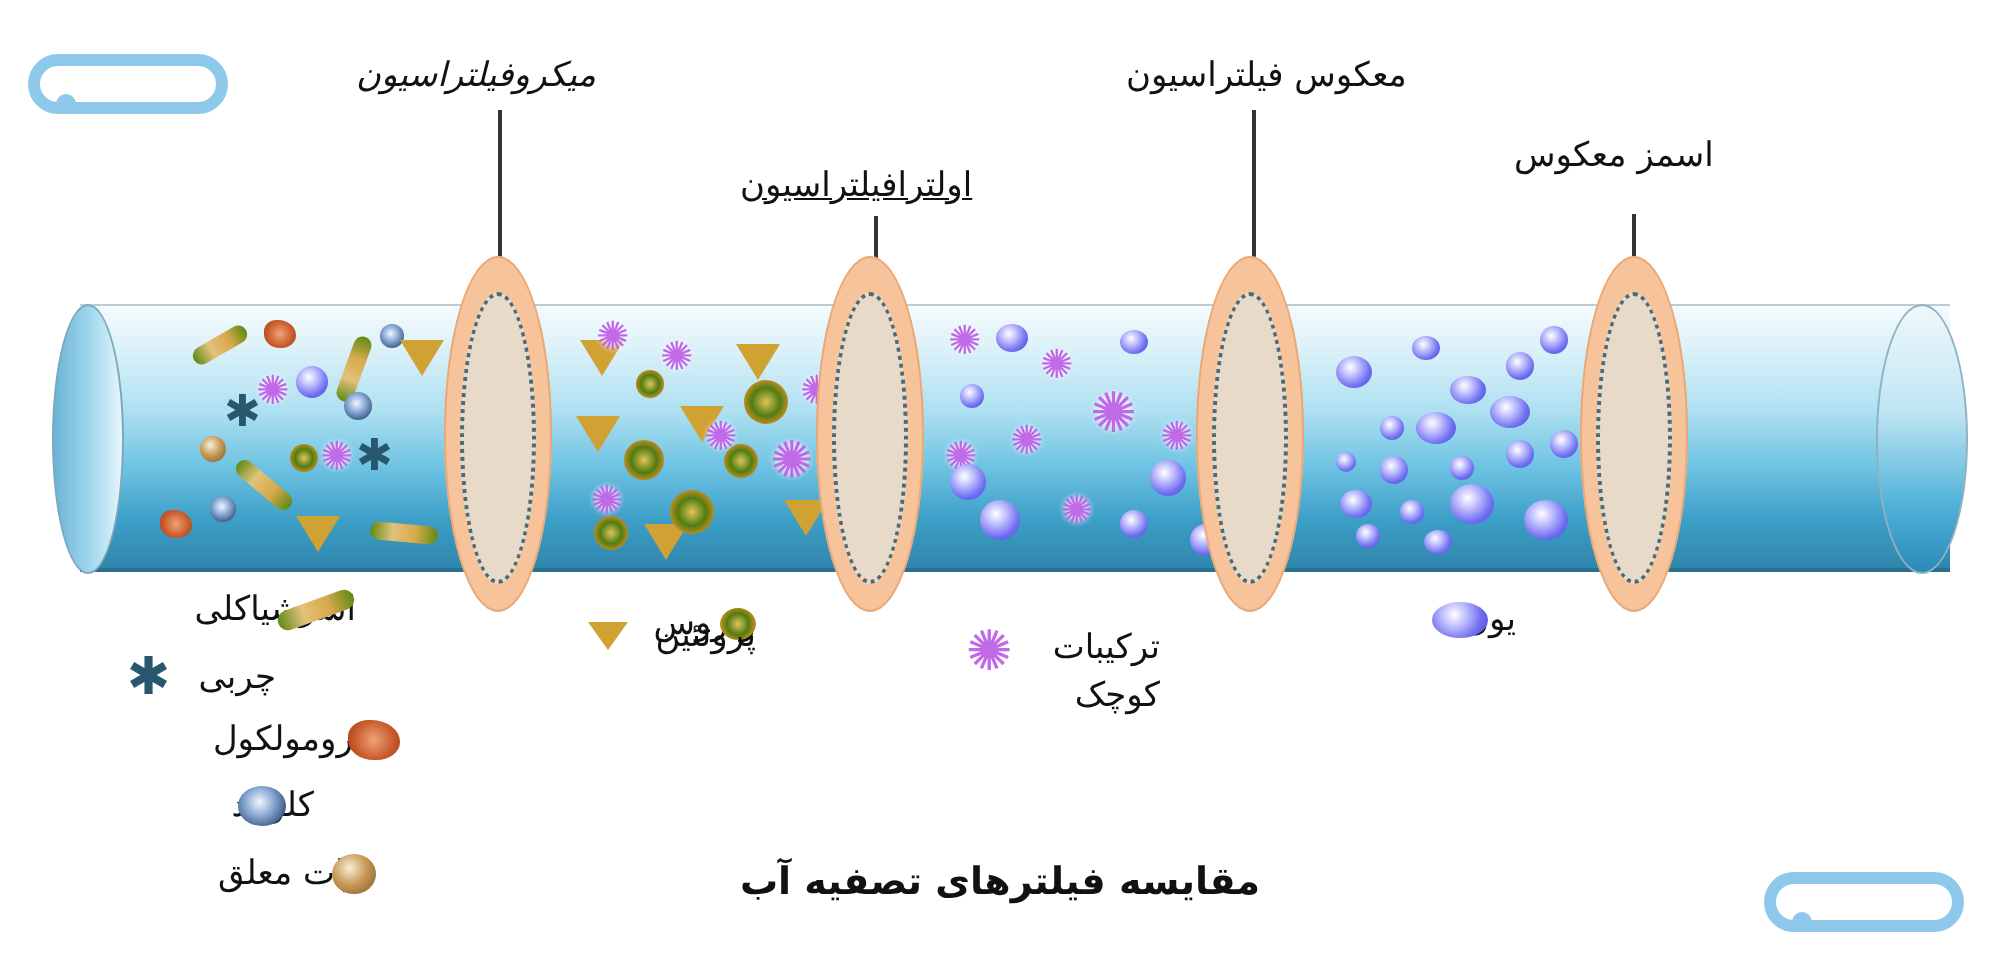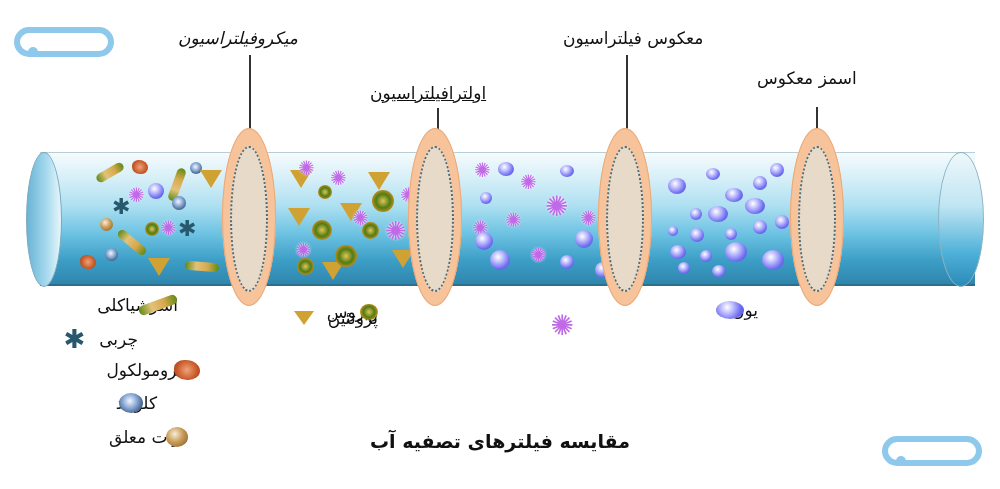--- a/index.html
+++ b/index.html
@@ -188,20 +188,24 @@
     <span class="legend-text">ویروس</span>
     <span class="legend-icon particle virus" style="width:18px;height:16px;"></span>
   </div>
   <div class="legend-row" style="right:622px;top:308px;">
     <span class="legend-text">پروتئین</span>
     <span class="legend-icon protein" style="border-left-width:10px;border-right-width:10px;border-top-width:14px;"></span>
   </div>
 </div>
 
 <div class="legend-row" style="right:420px;top:312px;align-items:flex-start;">
+  <span class="legend-text" style="text-align:right;line-height:24px;">
+    <span style="display:block;">ترکیبات</span>
+    <span style="display:block;">کوچک</span>
+  </span>
   <span class="legend-icon star" style="font-size:28px;margin-right:6px;">✺</span>
 </div>
 
 <div class="legend-row" style="right:242px;top:300px;">
   <span class="legend-text">یون</span>
   <span class="legend-icon particle ion" style="width:28px;height:18px;margin-right:14px;"></span>
 </div>
 
 <div class="caption">مقایسه فیلترهای تصفیه آب</div>
 

